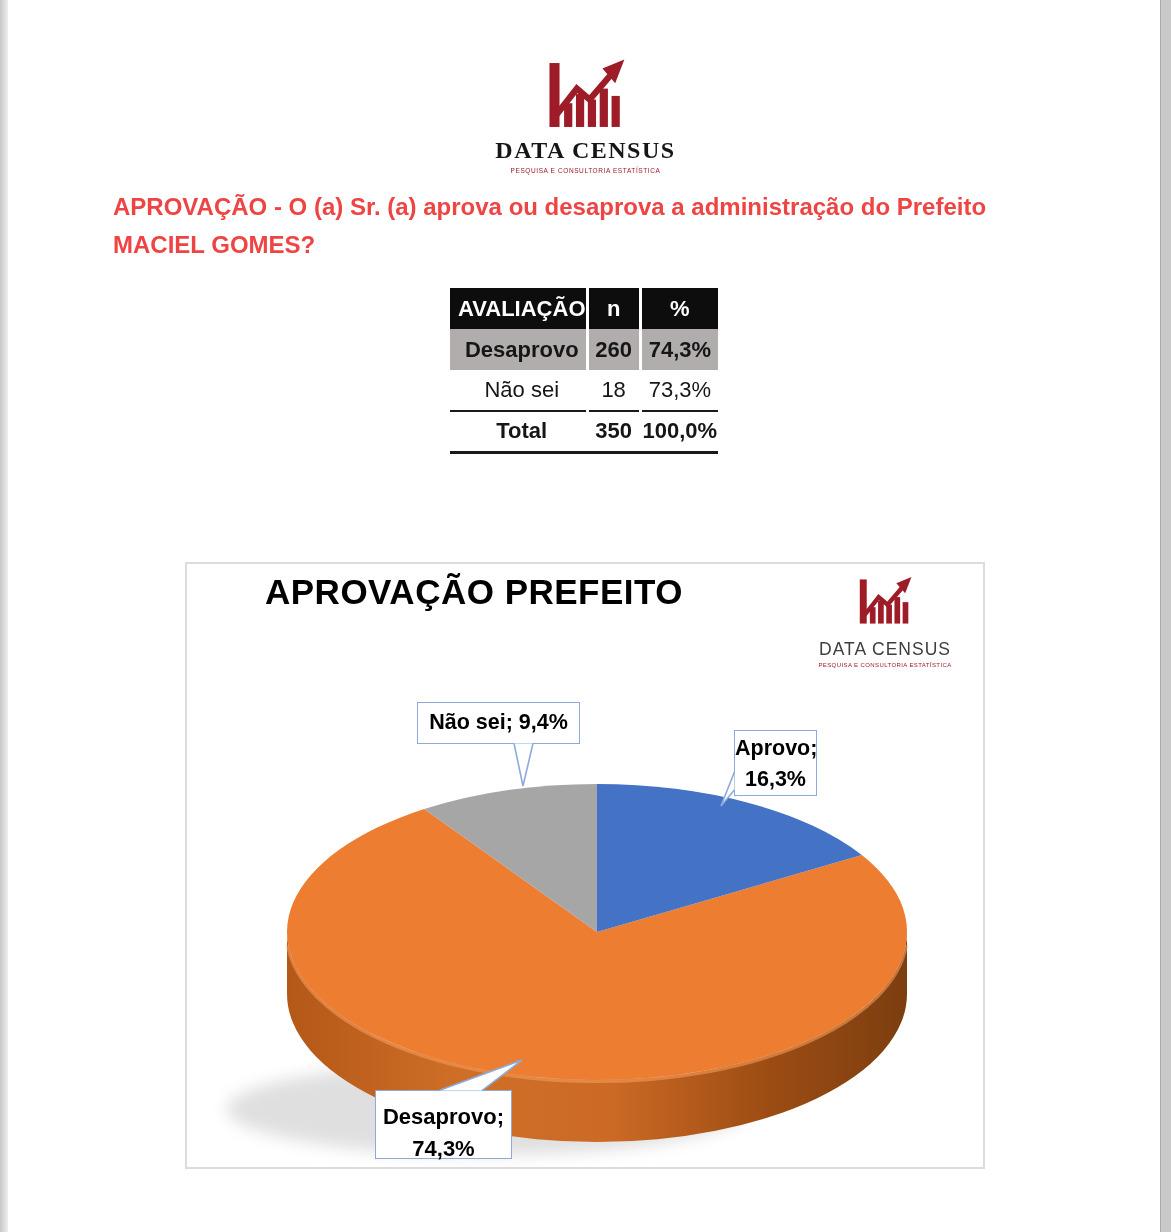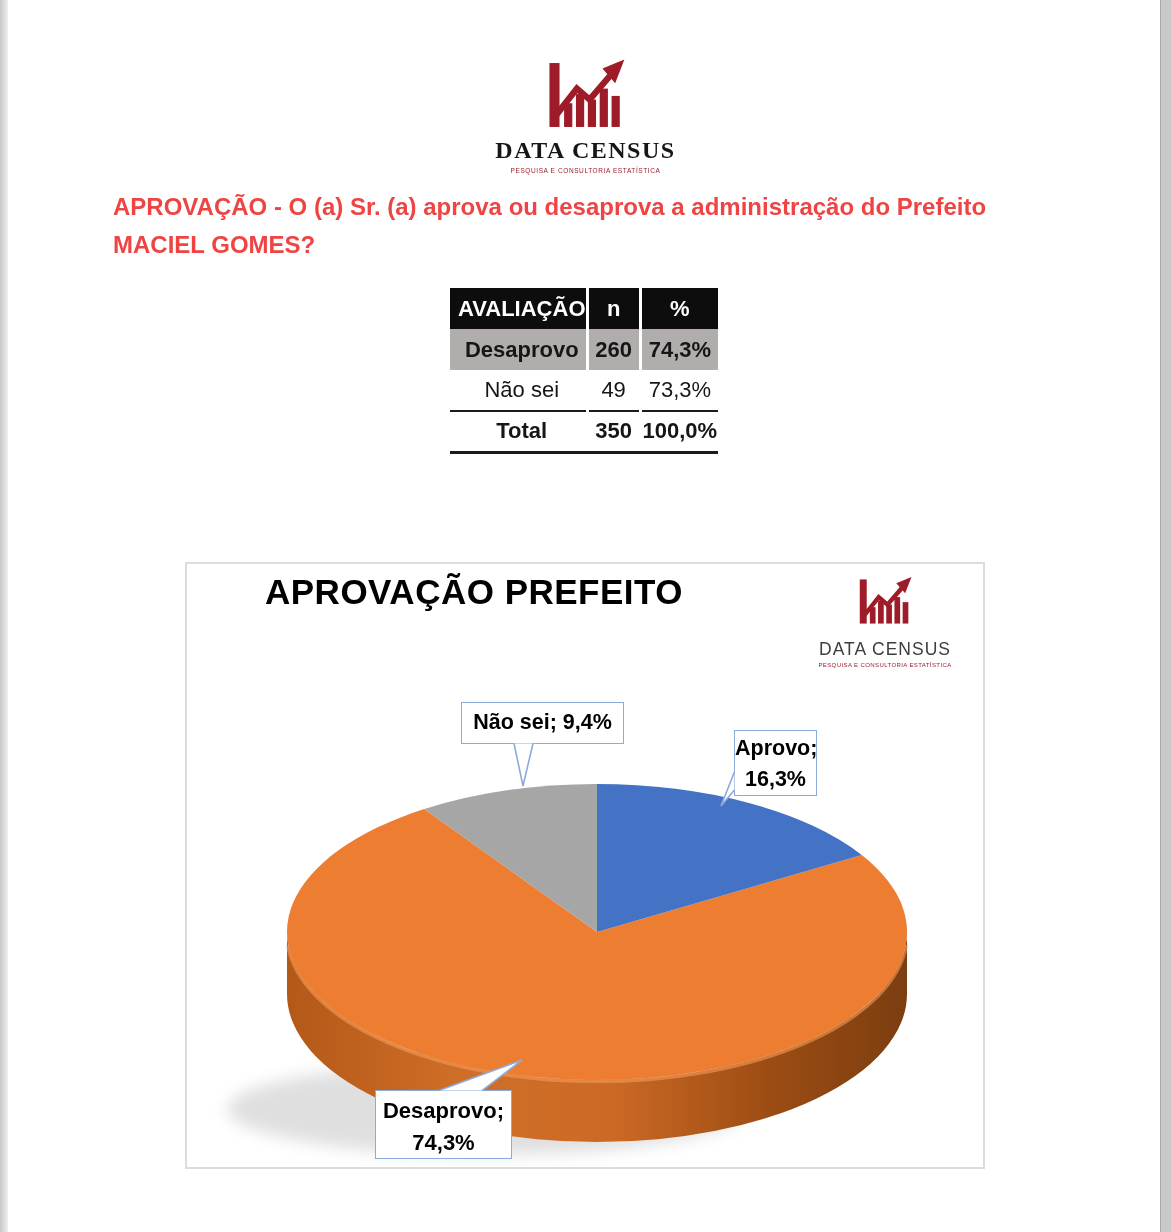--- a/index.html
+++ b/index.html
@@ -45,23 +45,23 @@
   .logo-chart { position:absolute; right:18px; top:10px; width:160px; text-align:center; }
   .logo-chart .logo-icon svg { width:58px; height:55px; }
   .brand-chart { font-size:17.5px; letter-spacing:1px; color:#3d3d3d; margin-top:6px; }
   .tagline-chart { font-size:6px; letter-spacing:.4px; color:#9E1B28; margin-top:2px; }
 
   .pie-svg { position:absolute; left:0; top:0; z-index:1; }
   .pointer-svg { position:absolute; left:0; top:0; z-index:5; pointer-events:none; }
 
   .callout { position:absolute; z-index:4; background:#ffffff; border:1.6px solid #8EAADB;
     color:#000; font-weight:bold; text-align:center; }
-  .co-naosei    { left:230px; top:138px; width:163px; height:42px; font-size:21.5px; line-height:39px;margin-left:44px; }
+  .co-naosei    { left:230px; top:138px; width:163px; height:42px; font-size:21.5px; line-height:39px; }
   .co-aprovo    { left:547px; top:166px; width:83px;  height:66px; font-size:21.5px; line-height:31px; padding-top:2px; }
-  .co-desaprovo { left:188px; top:526px; width:137px; height:69px; font-size:22px;   line-height:32px; padding-top:4px; }
+  .co-desaprovo { left:188px; top:526px; width:137px; height:69px; font-size:22px;   line-height:32px; padding-top:10px; }
 </style>
 </head>
 <body>
 
 <div class="page">
   <div class="edge-left"></div>
   <div class="edge-right"></div>
 
   <div class="logo-top">
     <div class="logo-icon">
@@ -93,21 +93,21 @@
       </tr>
     </thead>
     <tbody>
       <tr class="row-gray">
         <td class="c0">Desaprovo</td>
         <td class="c1">260</td>
         <td class="c2">74,3%</td>
       </tr>
       <tr>
         <td class="c0">Não sei</td>
-        <td class="c1">49</td>
+        <td class="c1">18</td>
         <td class="c2">73,3%</td>
       </tr>
       <tr class="row-total">
         <td class="c0">Total</td>
         <td class="c1">350</td>
         <td class="c2">100,0%</td>
       </tr>
     </tbody>
   </table>
 

